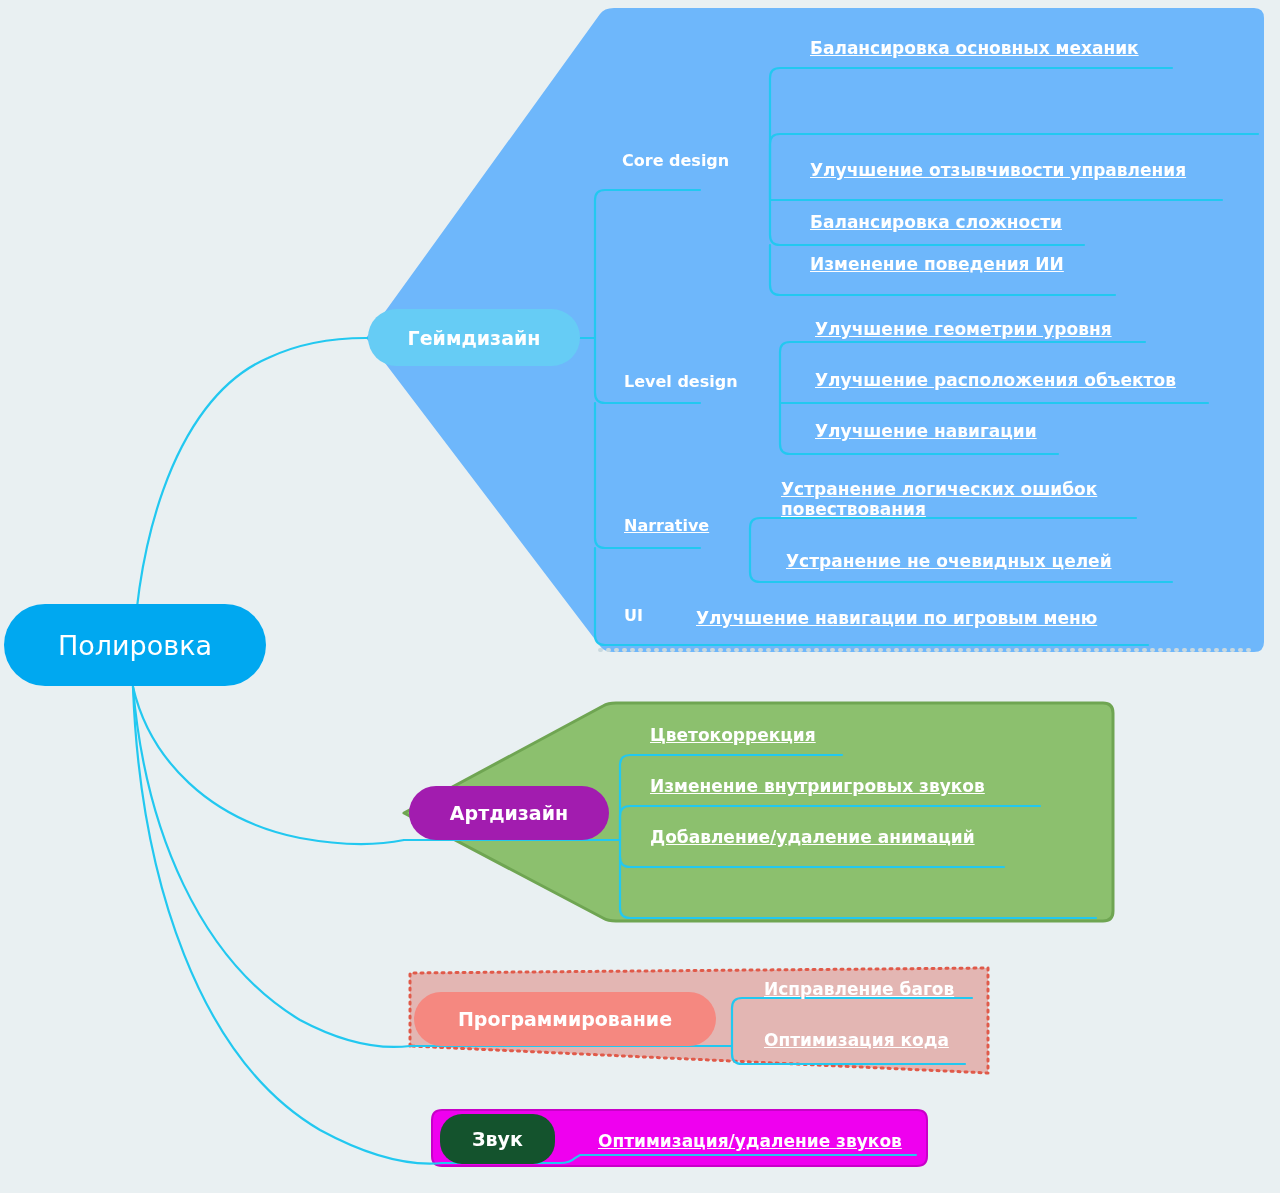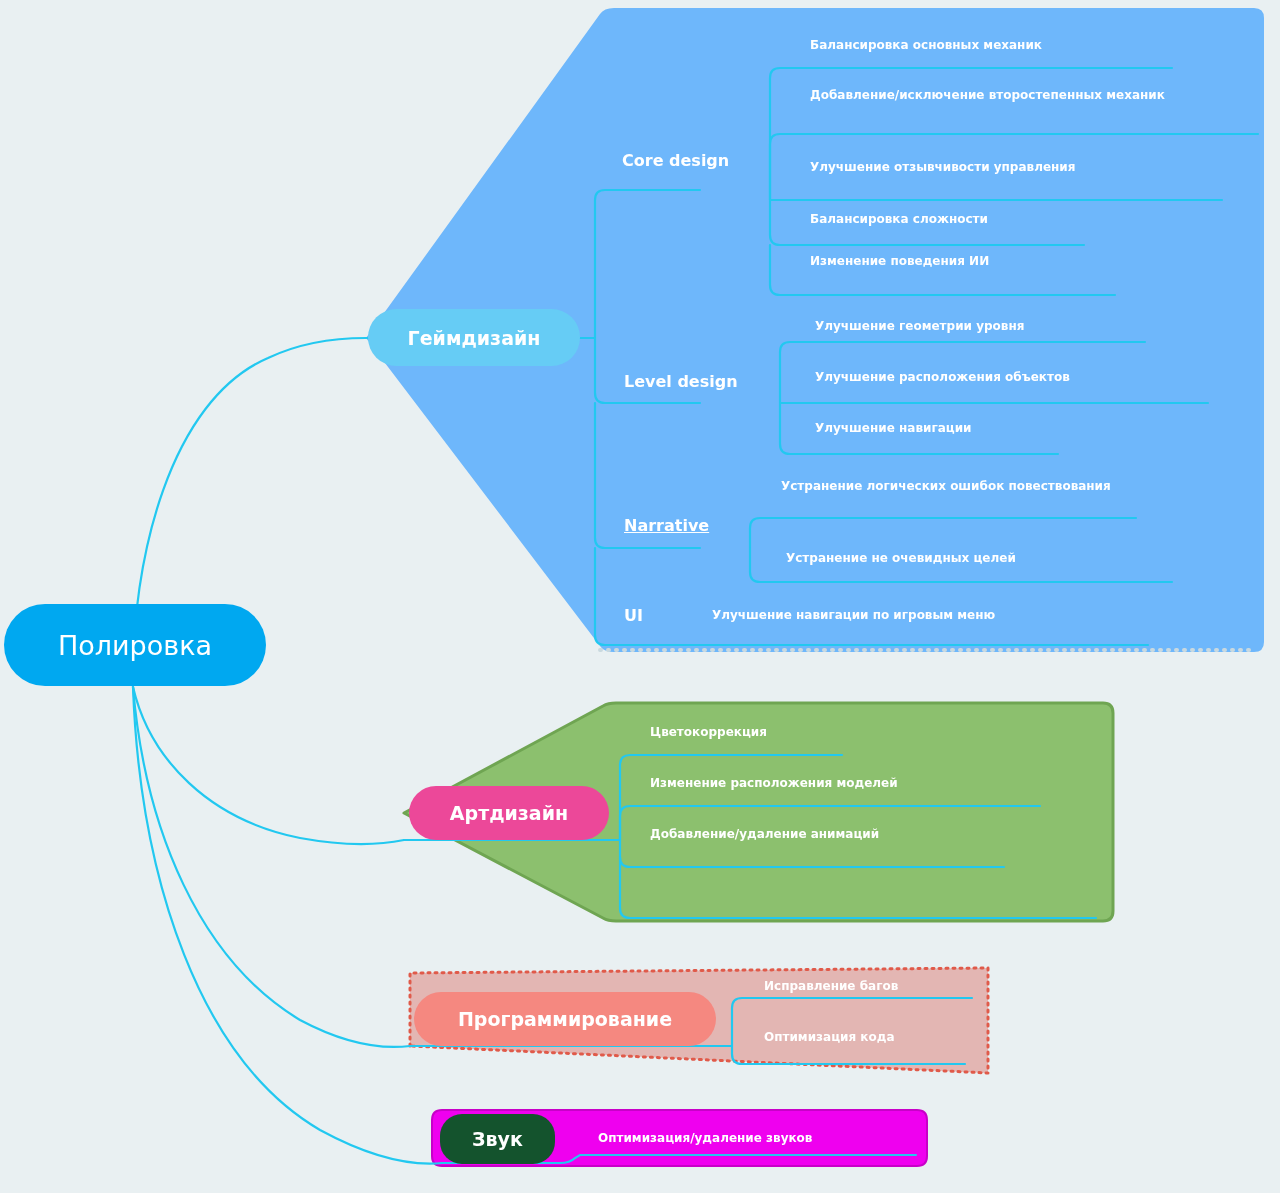--- a/index.html
+++ b/index.html
@@ -44,33 +44,33 @@
     background: #00a8f0;
     font-size: 27px;
     font-weight: 400;
     font-family: "DejaVu Sans", "Liberation Sans", sans-serif;
   }
   .pill.branch {
     font-size: 19px;
     font-weight: 700;
   }
   .pill.gamedesign { background: #66ccf5; }
-  .pill.artdesign  { background: #ec4899; }
+  .pill.artdesign  { background: #a21caf; }
   .pill.programming{ background: #f58880; }
   .pill.sound      { background: #14532d; }
 
   .lbl {
     position: absolute;
     color: #ffffff;
     font-weight: 700;
     white-space: nowrap;
     line-height: 1.18;
   }
   .lbl.sub   { font-size: 16px; }
-  .lbl.leaf  { font-size: 12px; }
+  .lbl.leaf  { font-size: 17px; text-decoration: underline; }
   .lbl.wrap  { white-space: normal; }
 </style>
 </head>
 <body>
 
 <div id="stage">
 
   <svg class="layer regions" viewBox="0 0 1280 1193">
 
     <path d="M 366,338
@@ -188,23 +188,20 @@
     <div class="lbl sub" style="left:624px; top:517px;text-decoration:underline;">
       <span>Narrative</span>
     </div>
     <div class="lbl sub" style="left:624px; top:607px;">
       <span>UI</span>
     </div>
 
     <div class="lbl leaf" style="left:810px; top:38px;">
       <span>Балансировка основных механик</span>
     </div>
-    <div class="lbl leaf wrap" style="left:810px; top:88px; width:440px;">
-      <span>Добавление/исключение второстепенных механик</span>
-    </div>
     <div class="lbl leaf" style="left:810px; top:160px;">
       <span>Улучшение отзывчивости управления</span>
     </div>
     <div class="lbl leaf" style="left:810px; top:212px;">
       <span>Балансировка сложности</span>
     </div>
     <div class="lbl leaf" style="left:810px; top:254px;">
       <span>Изменение поведения ИИ</span>
     </div>
 
@@ -218,29 +215,29 @@
       <span>Улучшение навигации</span>
     </div>
 
     <div class="lbl leaf wrap" style="left:781px; top:479px; width:360px;">
       <span>Устранение логических ошибок повествования</span>
     </div>
     <div class="lbl leaf" style="left:786px; top:551px;">
       <span>Устранение не очевидных целей</span>
     </div>
 
-    <div class="lbl leaf" style="left:712px; top:608px;">
+    <div class="lbl leaf" style="left:696px; top:608px;">
       <span>Улучшение навигации по игровым меню</span>
     </div>
 
     <div class="lbl leaf" style="left:650px; top:725px;">
       <span>Цветокоррекция</span>
     </div>
     <div class="lbl leaf" style="left:650px; top:776px;">
-      <span>Изменение расположения моделей</span>
+      <span>Изменение внутриигровых звуков</span>
     </div>
     <div class="lbl leaf" style="left:650px; top:827px;">
       <span>Добавление/удаление анимаций</span>
     </div>
 
     <div class="lbl leaf" style="left:764px; top:979px;">
       <span>Исправление багов</span>
     </div>
     <div class="lbl leaf" style="left:764px; top:1030px;">
       <span>Оптимизация кода</span>

